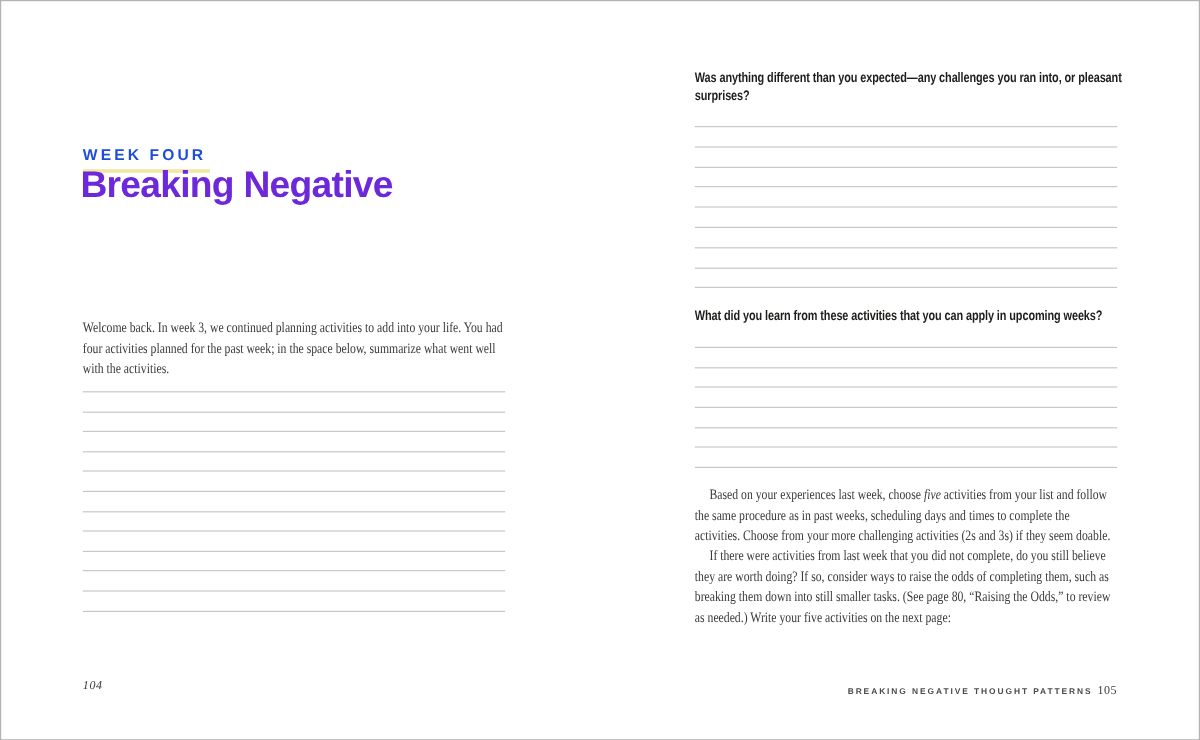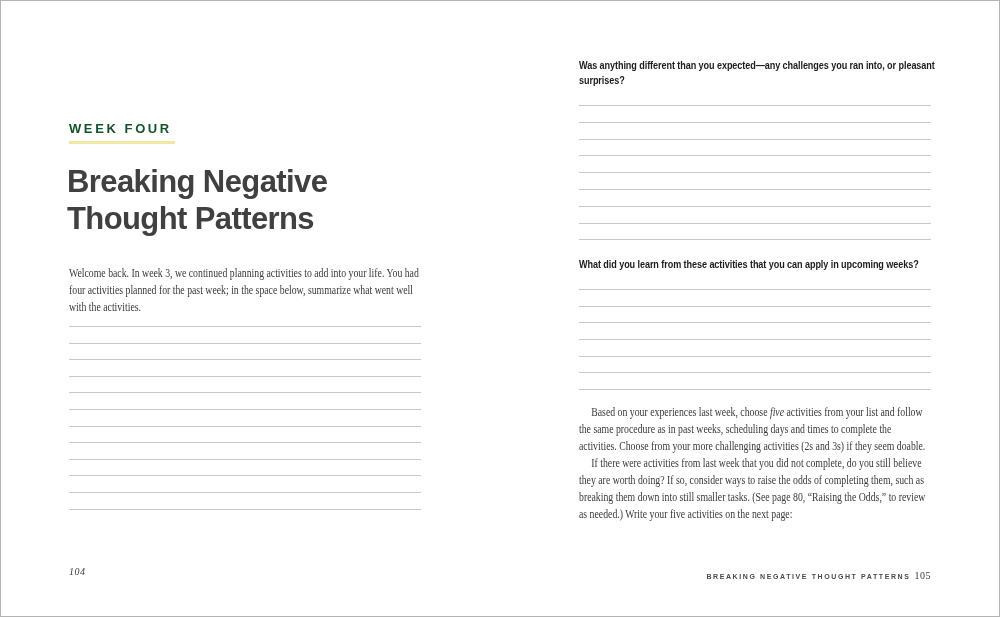--- a/index.html
+++ b/index.html
@@ -12,32 +12,32 @@
     overflow: hidden;
     font-family: "Liberation Sans", sans-serif;
   }
   .abs { position: absolute; }
 
   
   .kicker {
     left: 68px; top: 120px;
     font: 700 13px "Liberation Sans", sans-serif;
     letter-spacing: 2.6px;
-    color: #14532d;
+    color: #1d4ed8;
   }
   .kicker-underline {
     left: 68px; top: 140px;
     width: 106px; height: 3px;
     background: #f2e7a4;
   }
   .title {
-    left: 66px; top: 162px;
+    left: 66px; top: 134px;
     font: 700 31px/37px "Liberation Sans", sans-serif;
     letter-spacing: -0.6px;
-    color: #404040;
+    color: #6d28d9;
   }
   .serif-par {
     font: 12px/17px "Liberation Serif", serif;
     color: #3a3a3a;
     width: 432px;
     transform: scaleX(0.815);
     transform-origin: 0 0;
   }
   .intro { left: 68px; top: 264px; }
 
@@ -90,21 +90,20 @@
 </head>
 <body>
 
 <div class="canvas">
 
   <div class="abs kicker">WEEK FOUR</div>
   <div class="abs kicker-underline"></div>
 
   <div class="abs title">
     <div>Breaking Negative</div>
-    <div>Thought Patterns</div>
   </div>
 
   <div class="abs serif-par intro">Welcome back. In week 3, we continued planning activities to add into your life. You had four activities planned for the past week; in the space below, summarize what went well with the activities.</div>
 
   <div class="abs rules rules-left gap-a">
       <span class="rule"></span>
       <span class="rule"></span>
       <span class="rule"></span>
       <span class="rule"></span>
       <span class="rule"></span>

